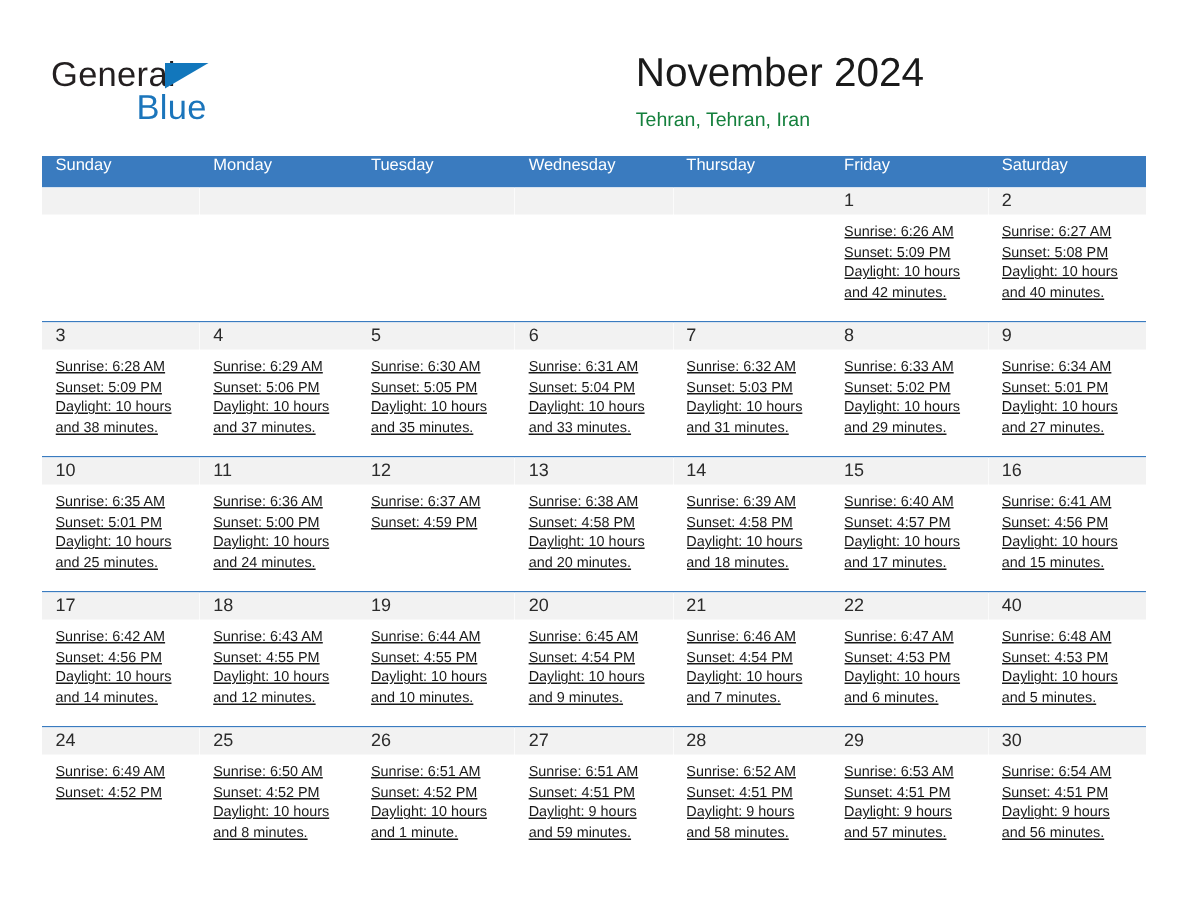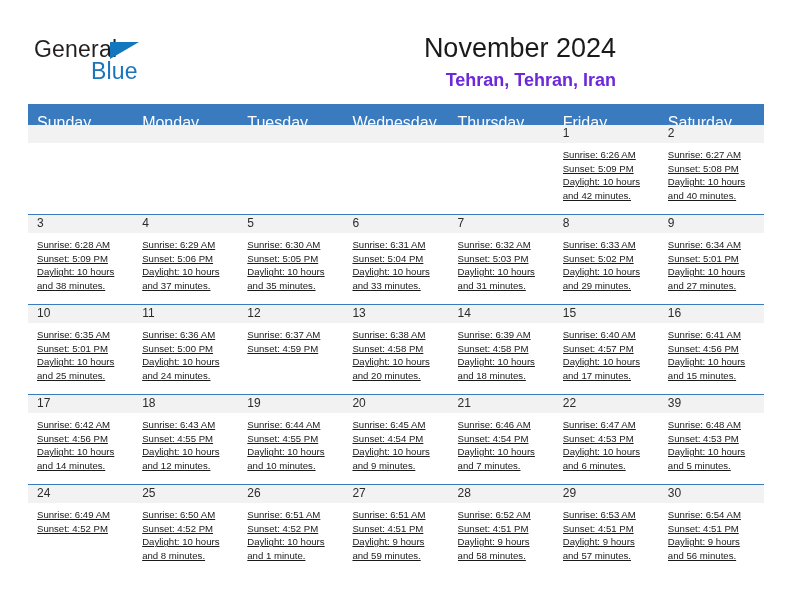--- a/index.html
+++ b/index.html
@@ -60,54 +60,52 @@
     top: 22px;
     font-size: 23px;
     color: #1b75bb;
     letter-spacing: 0.2px;
     font-family: "Liberation Sans", sans-serif;
   }
   .title-block {
     position: absolute;
     right: 36px;
     top: 32px;
-    text-align: right;
   }
   .cal-title {
     font-size: 27px;
     color: #1a1a1a;
     line-height: 32px;
     white-space: nowrap;
   }
   .cal-subtitle {
-    font-size: 18px;
-    color: #6d28d9;
+    font-size: 13px;
+    color: #15803d;
     line-height: 20px;
     margin-top: 6px;
     white-space: nowrap;
-    font-weight: bold;
   }
 
   
   .calendar {
     position: absolute;
     left: 28px;
     top: 104px;
     width: 736px;
   }
   .weekhead {
     display: flex;
     width: 100%;
     background: #3a7bbf;
   }
   .weekhead .dayname {
     flex: 1 1 0;
     box-sizing: border-box;
-    padding: 12px 0 4px 9px;
-    font-size: 16px;
+    padding: 0 0 4px 9px;
+    font-size: 11px;
     color: #ffffff;
     height: 21px;
     line-height: 13px;
     overflow: hidden;
     white-space: nowrap;
   }
   .weekrow {
     display: flex;
     width: 100%;
     border-top: 1px solid #3a7bbf;
@@ -372,21 +370,21 @@
           </div>
           <div class="cell">
             <span class="datenum">22</span>
             <div class="info">
               <div>Sunrise: 6:47 AM</div>
               <div>Sunset: 4:53 PM</div>
               <div class="daylight-wrap">Daylight: 10 hours and 6 minutes.</div>
             </div>
           </div>
           <div class="cell">
-            <span class="datenum">39</span>
+            <span class="datenum">40</span>
             <div class="info">
               <div>Sunrise: 6:48 AM</div>
               <div>Sunset: 4:53 PM</div>
               <div class="daylight-wrap">Daylight: 10 hours and 5 minutes.</div>
             </div>
           </div>
         </div>
         <div class="weekrow">
           <div class="cell">
             <span class="datenum">24</span>

